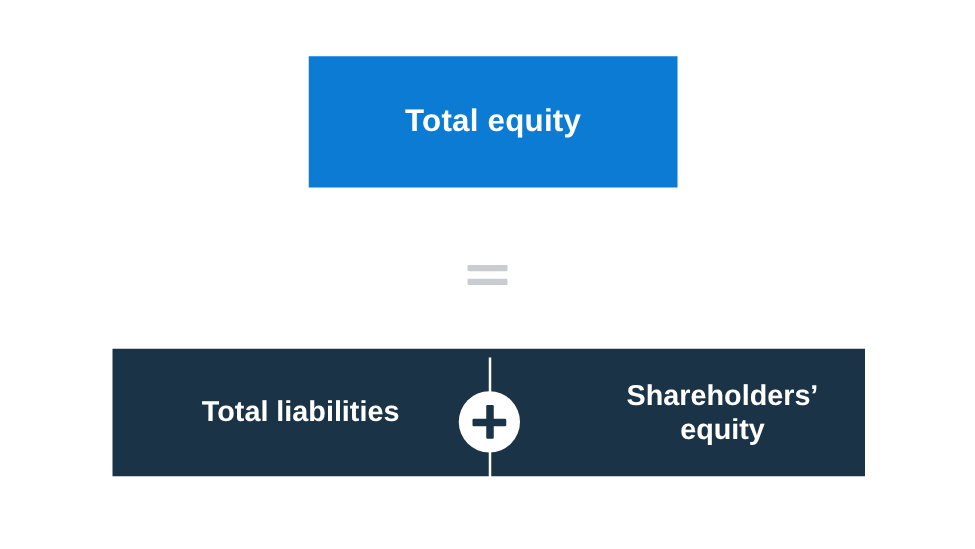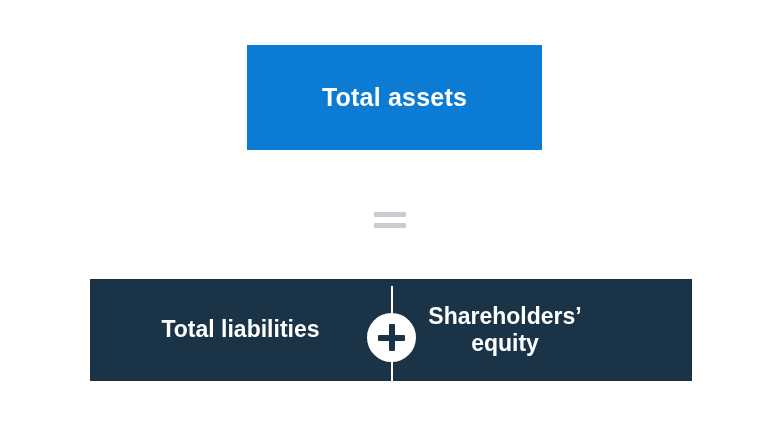--- a/index.html
+++ b/index.html
@@ -71,21 +71,21 @@
   }
   .bottom-half {
     flex: 1 1 0;
     display: flex;
     align-items: center;
     justify-content: center;
     padding: 0 14px;
     box-sizing: border-box;
   }
   .bottom-half.left { justify-content: center; }
-  .bottom-half.right { justify-content: flex-start; }
+  .bottom-half.right { justify-content: flex-end; }
   .bottom-label {
     color: #ffffff;
     font-size: 23px;
     font-weight: bold;
     text-align: center;
     line-height: 1.18;
   }
   .bottom-label.right-label {
     max-width: 200px;
   }
@@ -127,21 +127,21 @@
     width: 6px;
     height: 27px;
   }
 </style>
 </head>
 <body>
 
 <div class="canvas">
 
   <div class="assets-box">
-    <span class="assets-label">Total assets</span>
+    <span class="assets-label">Total equity</span>
   </div>
 
   <div class="equals">
     <div class="bar top"></div>
     <div class="bar bottom"></div>
   </div>
 
   <div class="bottom-bar">
     <div class="bottom-half left">
       <span class="bottom-label">Total liabilities</span>

